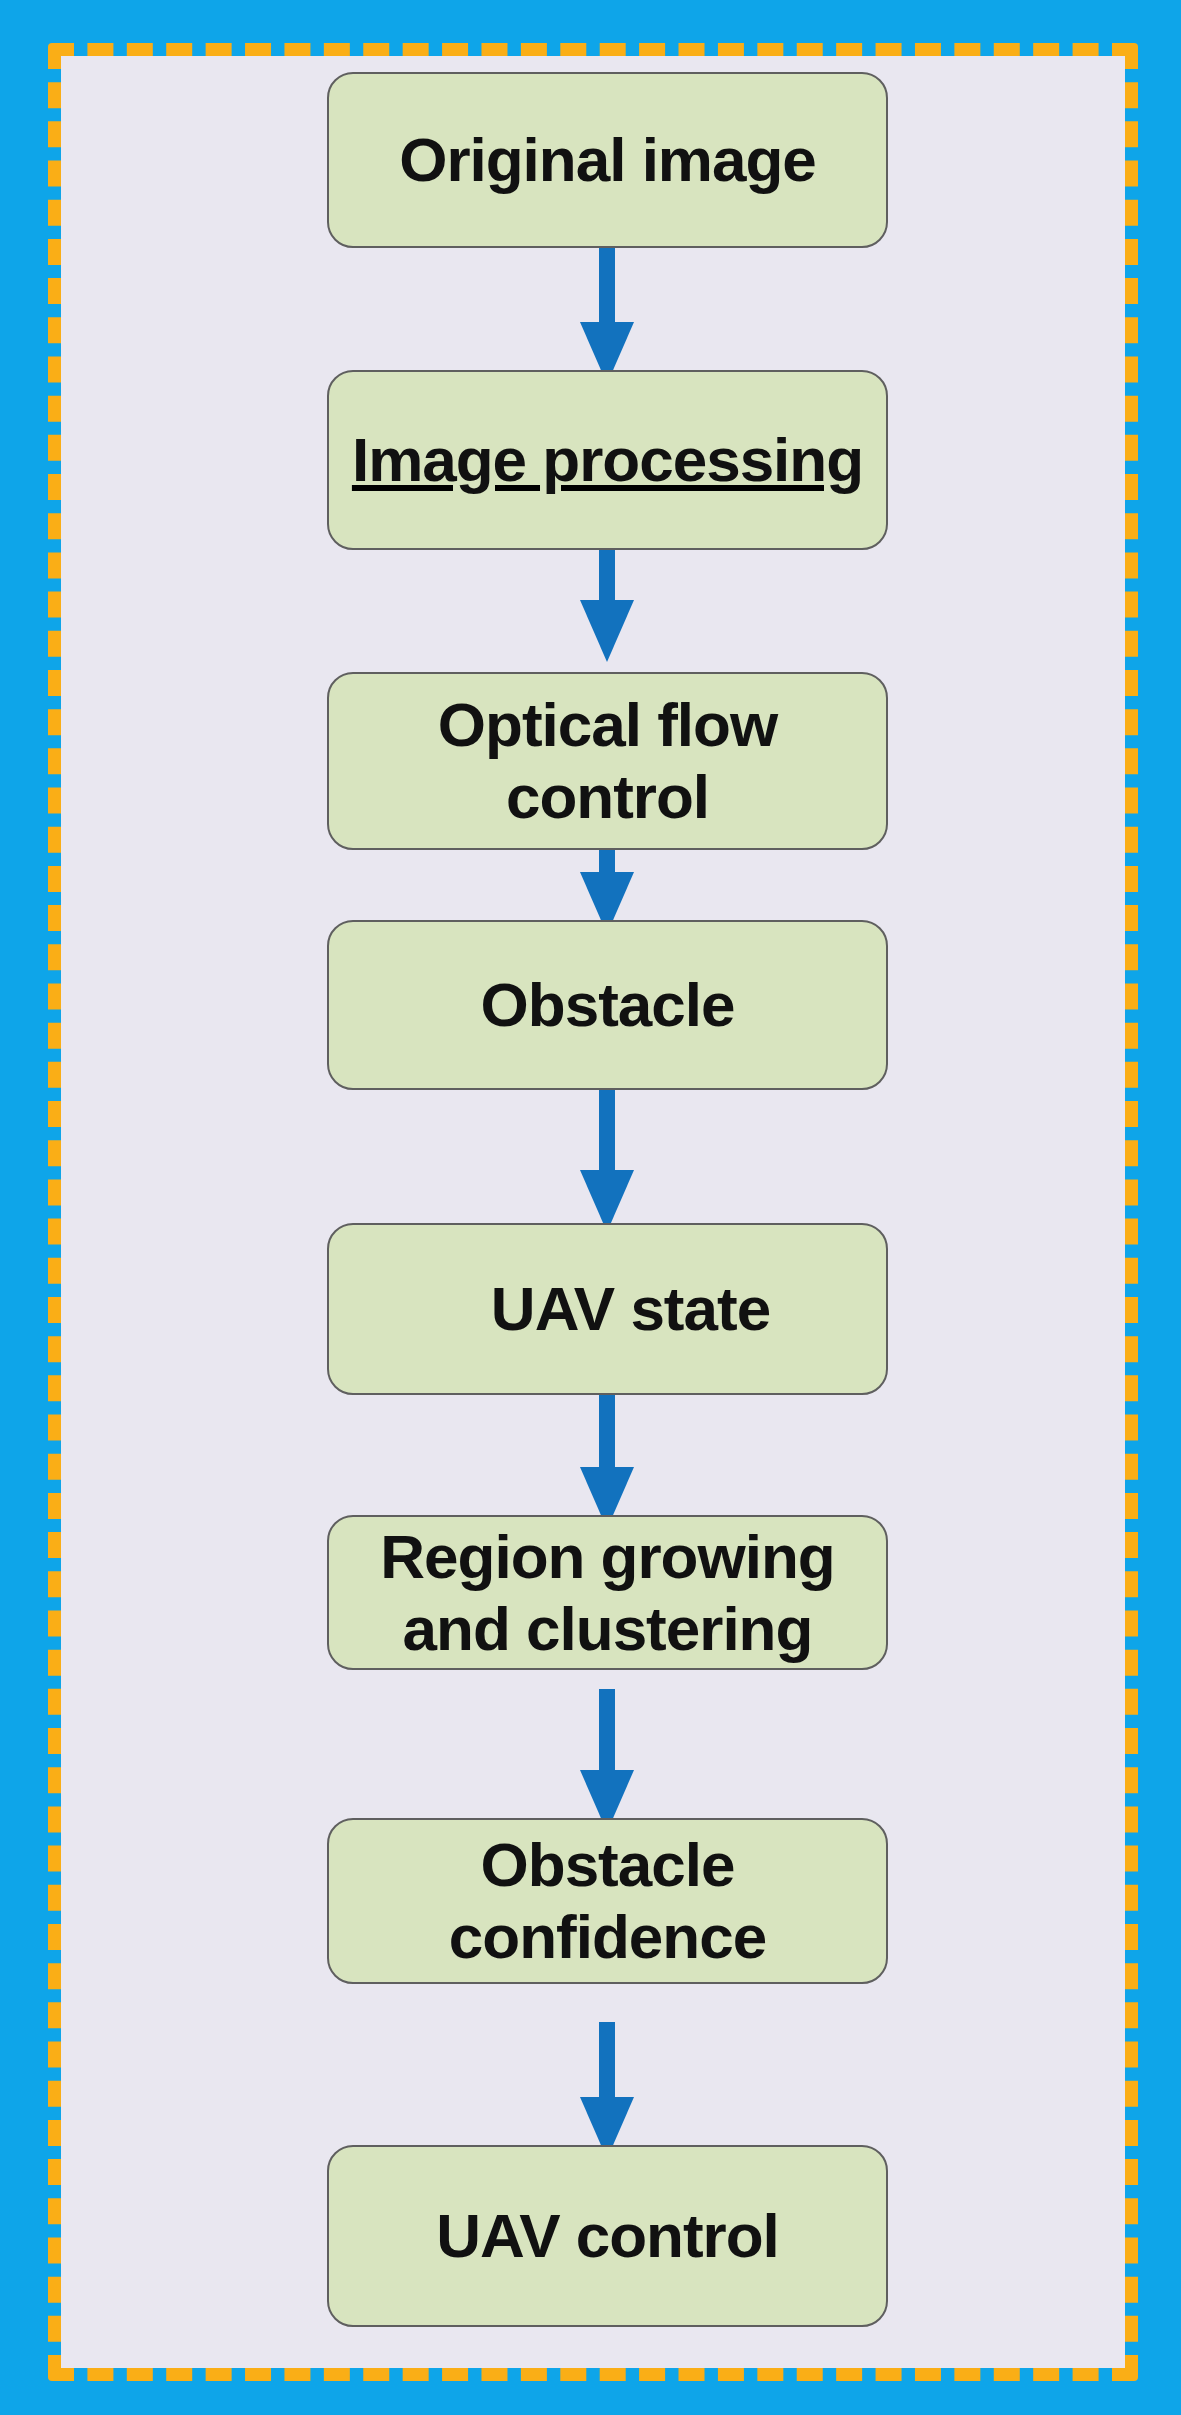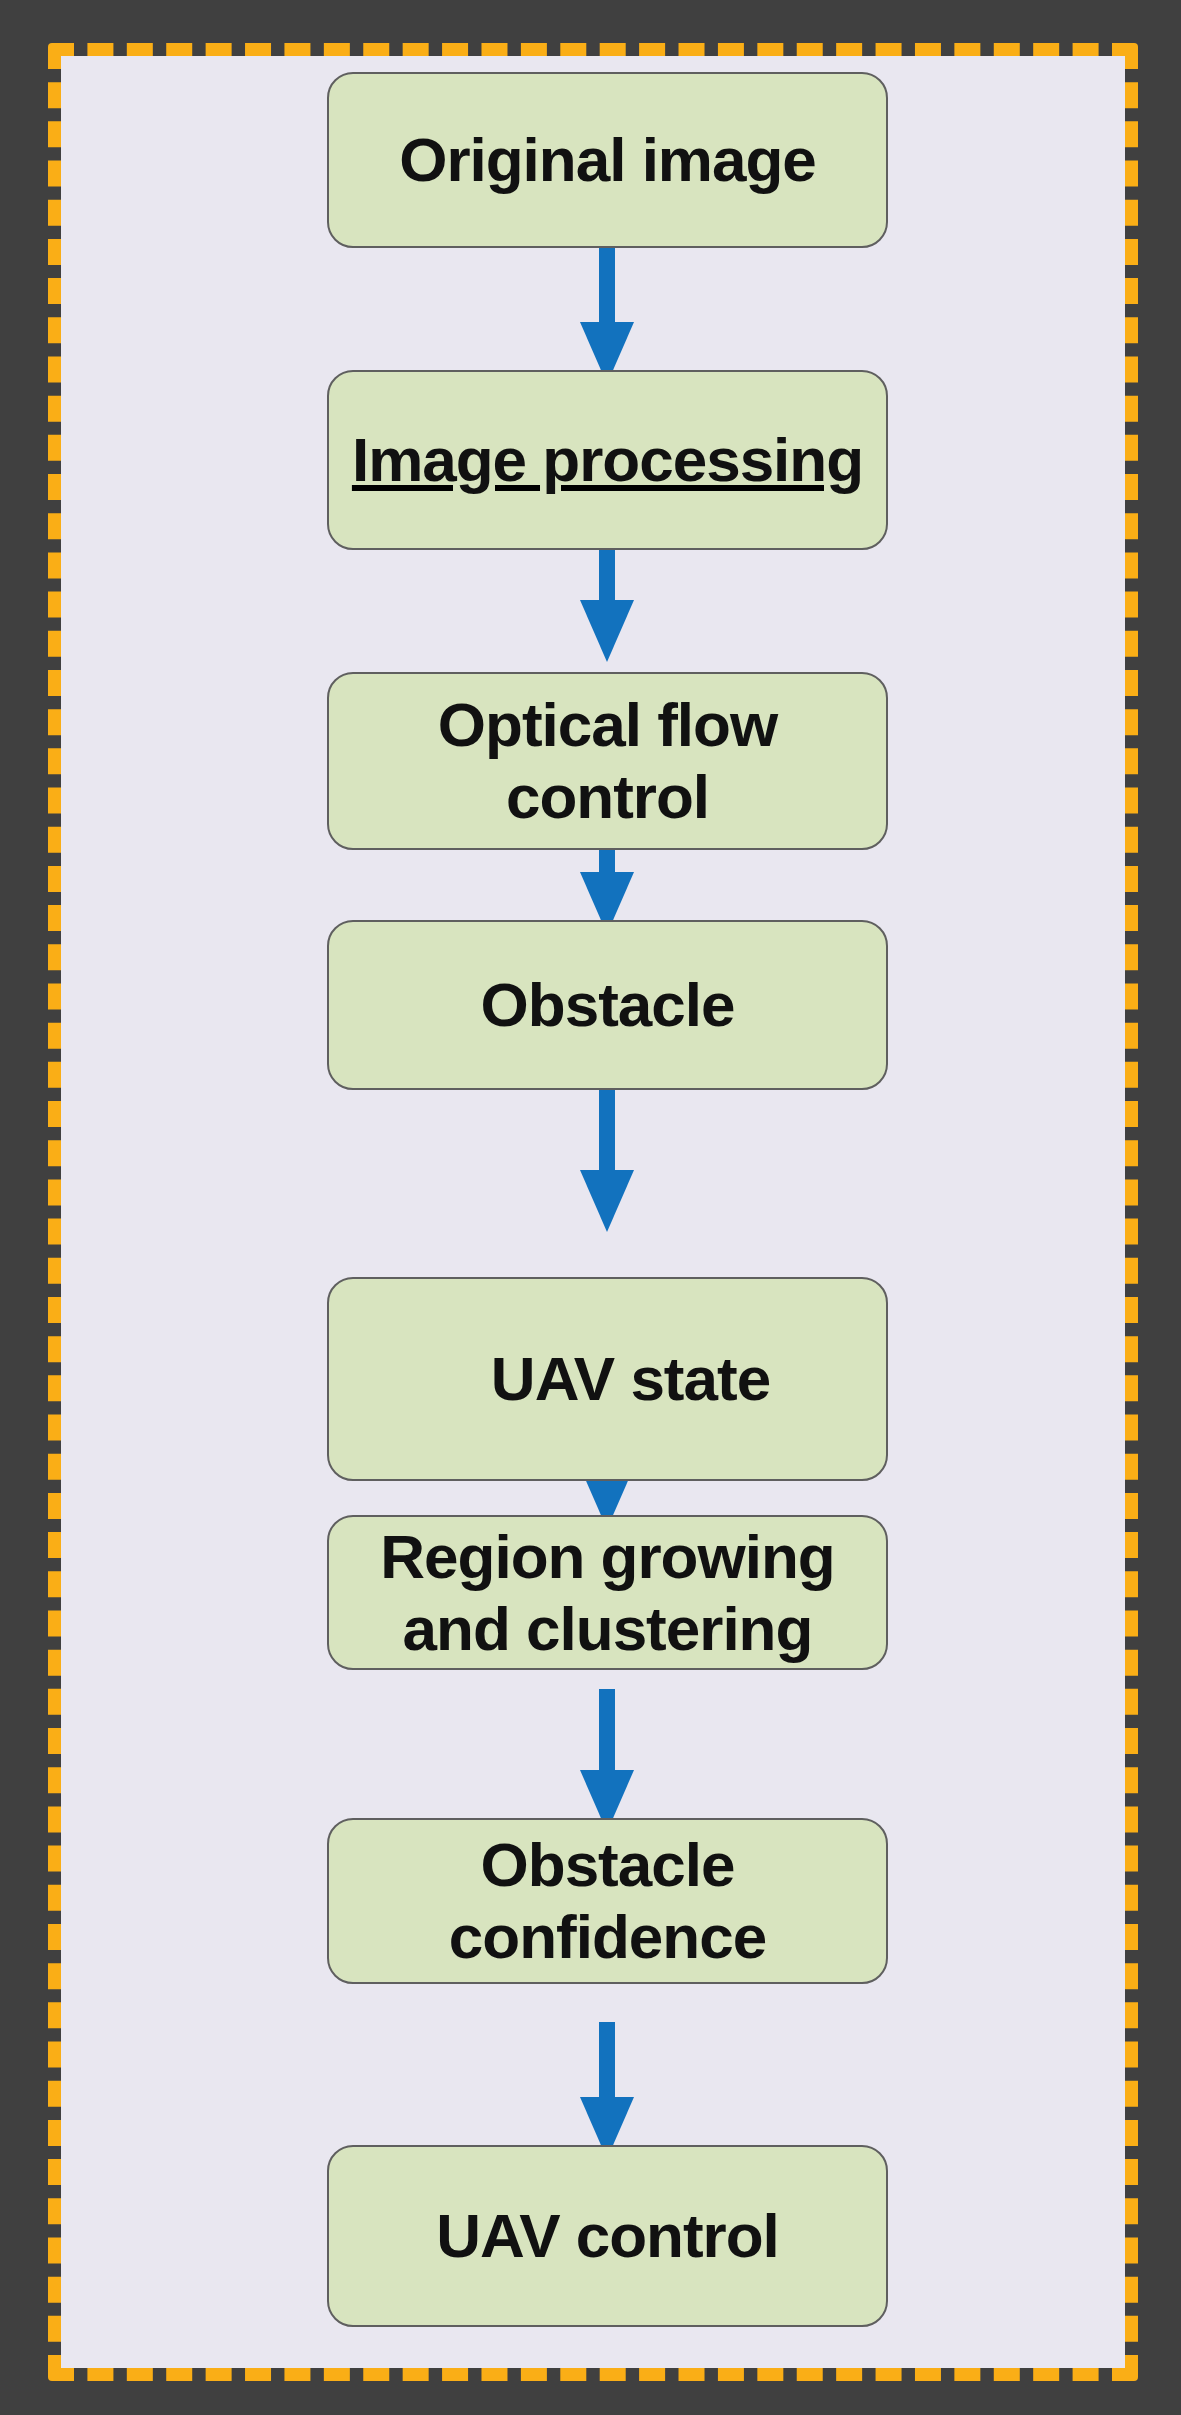--- a/index.html
+++ b/index.html
@@ -4,21 +4,21 @@
 <style>
   html, body {
     margin: 0;
     padding: 0;
     background: #ffffff;
   }
   .page {
     position: relative;
     width: 1181px;
     height: 2415px;
-    background: #404040;
+    background: #0ea5e9;
     font-family: "Liberation Sans", sans-serif;
     overflow: hidden;
   }
   .frame {
     position: absolute;
     left: 48px;
     top: 43px;
     width: 1090px;
     height: 2338px;
     border: 13px dashed var(--frame-dash, #FAAE16);
@@ -85,21 +85,21 @@
         <rect x="24" y="0" width="16" height="52" fill="#1272BE"></rect>
         <polygon points="5,48 59,48 32,110" fill="#1272BE"></polygon>
       </svg>
       <div class="flow-box" style="top: 920px; height: 170px;">
         <span class="flow-box-label">Obstacle</span>
       </div>
       <svg class="down-arrow" width="64" height="144" viewBox="0 0 64 144" style="top: 1088px;">
         <rect x="24" y="0" width="16" height="86" fill="#1272BE"></rect>
         <polygon points="5,82 59,82 32,144" fill="#1272BE"></polygon>
       </svg>
-      <div class="flow-box" style="top: 1277px; height: 204px; padding-left: 46px;">
+      <div class="flow-box" style="top: 1223px; height: 172px; padding-left: 46px;">
         <span class="flow-box-label">UAV state</span>
       </div>
       <svg class="down-arrow" width="64" height="141" viewBox="0 0 64 141" style="top: 1388px;">
         <rect x="24" y="0" width="16" height="83" fill="#1272BE"></rect>
         <polygon points="5,79 59,79 32,141" fill="#1272BE"></polygon>
       </svg>
       <div class="flow-box" style="top: 1515px; height: 155px;">
         <span class="flow-box-label">Region growing
 and clustering</span>
       </div>

